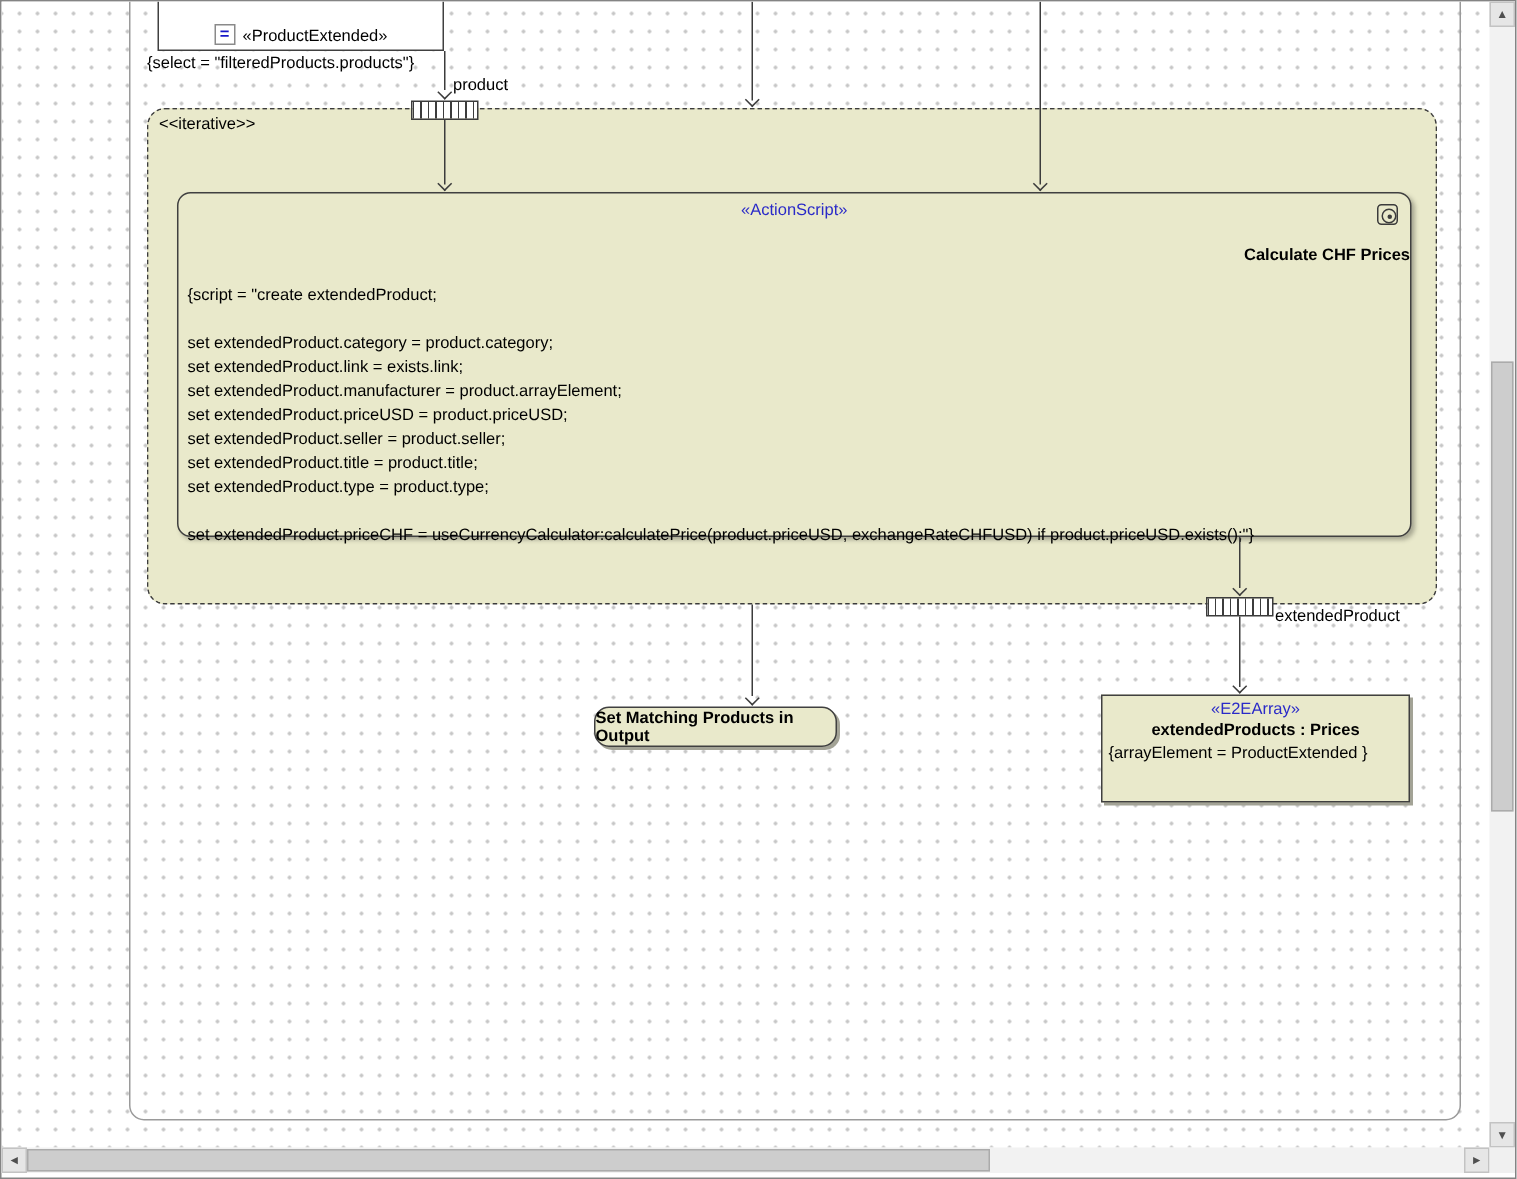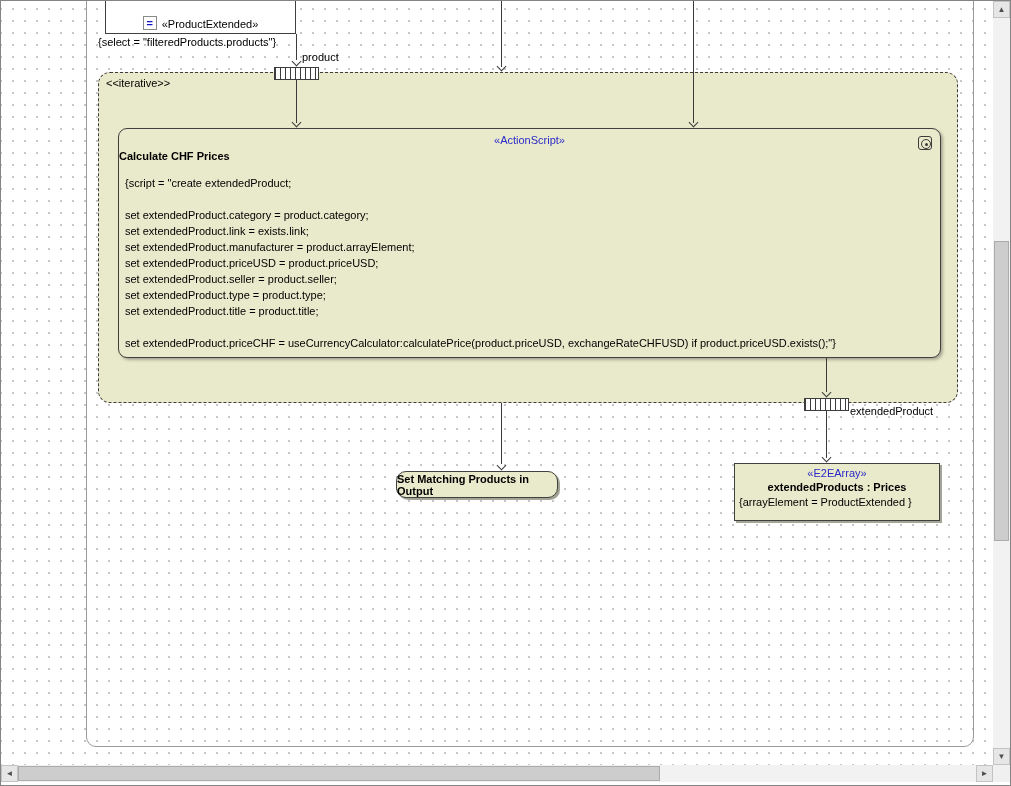--- a/index.html
+++ b/index.html
@@ -38,38 +38,38 @@
   .region { position:absolute; left:97px; top:71px; width:860px; height:331px;
     background:#e9e9cb; border:1px dashed #3c3c3c; border-radius:12px; }
   .region-label { position:absolute; left:7px; top:4px; }
 
   
   .asbox { position:absolute; left:117px; top:127px; width:823px; height:230px;
     background:#e9e9cb; border:1px solid #404040; border-radius:9px;
     box-shadow:2px 2px 3px rgba(90,90,80,0.45); }
   .stereo-blue { color:#2a2ac8; }
   .asbox .hdr { text-align:center; padding-top:5px; line-height:13px; }
-  .asbox .title { text-align:left; font-weight:bold; margin-top:2px; line-height:14px; }
+  .asbox .title { text-align:right; font-weight:bold; margin-top:16px; line-height:14px; }
   .script { margin-top:12px; padding-left:6px; }
   .script .line { height:16px; line-height:16px; white-space:pre; }
   .target-icon { position:absolute; top:7px; right:8px; width:14px; height:14px;
     border:1px solid #3c3c3c; border-radius:3px; }
   .target-icon::before { content:""; position:absolute; left:2px; top:2px; width:8px; height:8px;
     border:1px solid #3c3c3c; border-radius:50%; }
   .target-icon::after { content:""; position:absolute; left:5.5px; top:5.5px; width:3px; height:3px;
     background:#3c3c3c; border-radius:50%; }
 
   
   .action-node { position:absolute; left:395px; top:470px; width:162px; height:27px;
     background:#e9e9cb; border:1px solid #404040; border-radius:10px;
     box-shadow:2px 2px 0 #a3a396; display:flex; align-items:center; justify-content:flex-end;
     font-weight:bold; }
 
   
-  .e2ebox { position:absolute; left:733px; top:462px; width:206px; height:58px;
+  .e2ebox { position:absolute; left:733px; top:462px; width:206px; height:72px;
     background:#e9e9cb; border:1px solid #404040; box-shadow:2px 2px 0 #a3a396; }
   .e2ebox .hdr { text-align:center; padding-top:3px; line-height:13px; }
   .e2ebox .name { text-align:center; font-weight:bold; line-height:14px; }
   .e2ebox .constraint { padding-left:4px; margin-top:2px; line-height:13px; }
 
   
   .vscroll { position:absolute; left:992px; top:0; width:17px; height:764px; background:#f2f2f2; }
   .hscroll { position:absolute; left:0; top:764px; width:992px; height:17px; background:#f2f2f2; }
   .corner  { position:absolute; left:992px; top:764px; width:17px; height:17px; background:#f0f0f0; }
   .sbtn { position:absolute; width:17px; height:17px; background:#e6e6e6; border:1px solid #c3c3c3;
@@ -114,22 +114,22 @@
       <div class="hdr stereo-blue">«ActionScript»</div>
       <div class="title">Calculate CHF Prices</div>
       <div class="script">
         <div class="line">{script = "create extendedProduct;</div>
         <div class="line"></div>
         <div class="line">set extendedProduct.category = product.category;</div>
         <div class="line">set extendedProduct.link = exists.link;</div>
         <div class="line">set extendedProduct.manufacturer = product.arrayElement;</div>
         <div class="line">set extendedProduct.priceUSD = product.priceUSD;</div>
         <div class="line">set extendedProduct.seller = product.seller;</div>
+        <div class="line">set extendedProduct.title = product.title;</div>
         <div class="line">set extendedProduct.type = product.type;</div>
-        <div class="line">set extendedProduct.title = product.title;</div>
         <div class="line"></div>
         <div class="line">set extendedProduct.priceCHF = useCurrencyCalculator:calculatePrice(product.priceUSD, exchangeRateCHFUSD) if product.priceUSD.exists();"}</div>
       </div>
       <div class="target-icon"></div>
     </div>
 
     <div class="vline" style="left:825px;top:357px;height:34px"></div>
     <div class="chv" style="left:822px;top:388px"></div>
     <div class="pin" style="left:803px;top:397px"></div>
     <div class="pin-label" style="left:849px;top:404px">extendedProduct</div>

